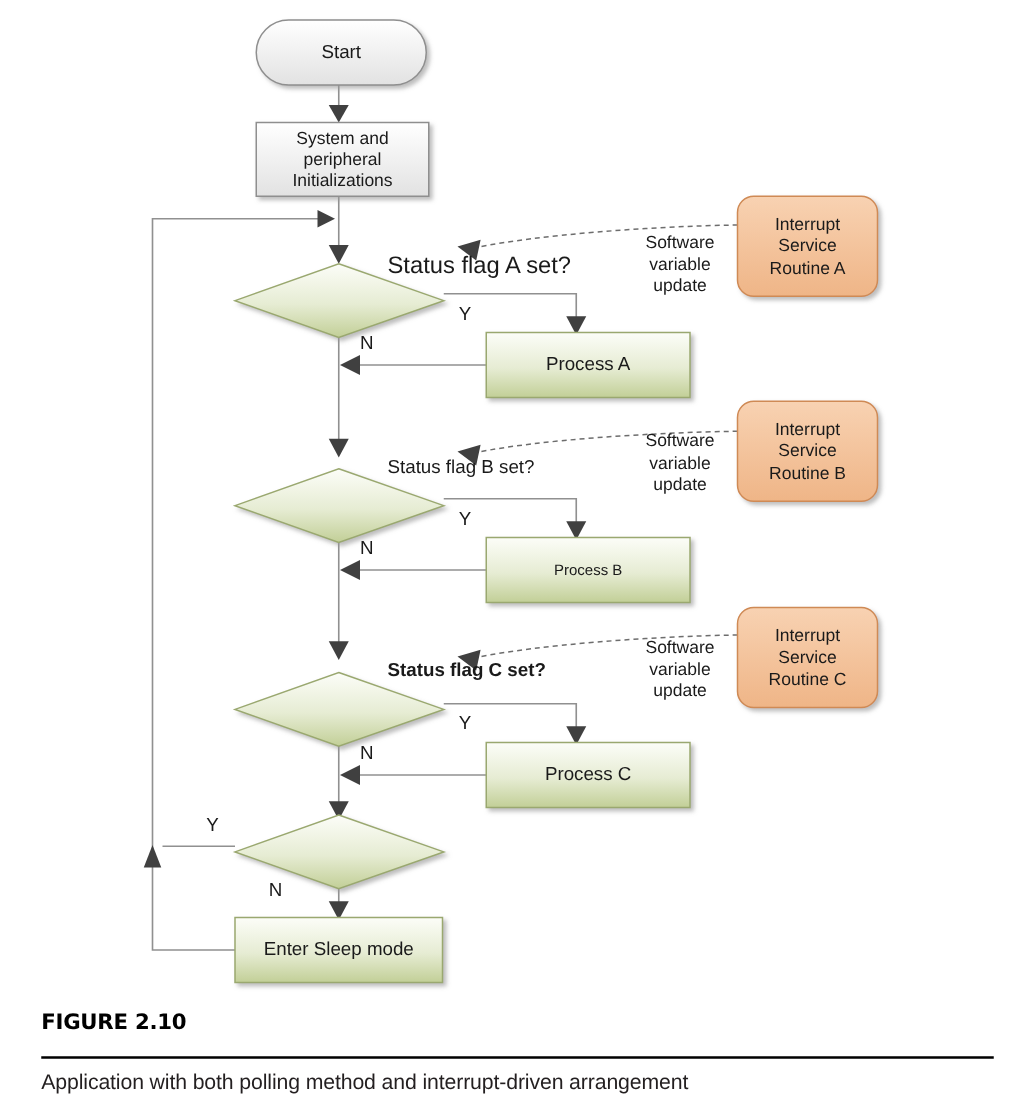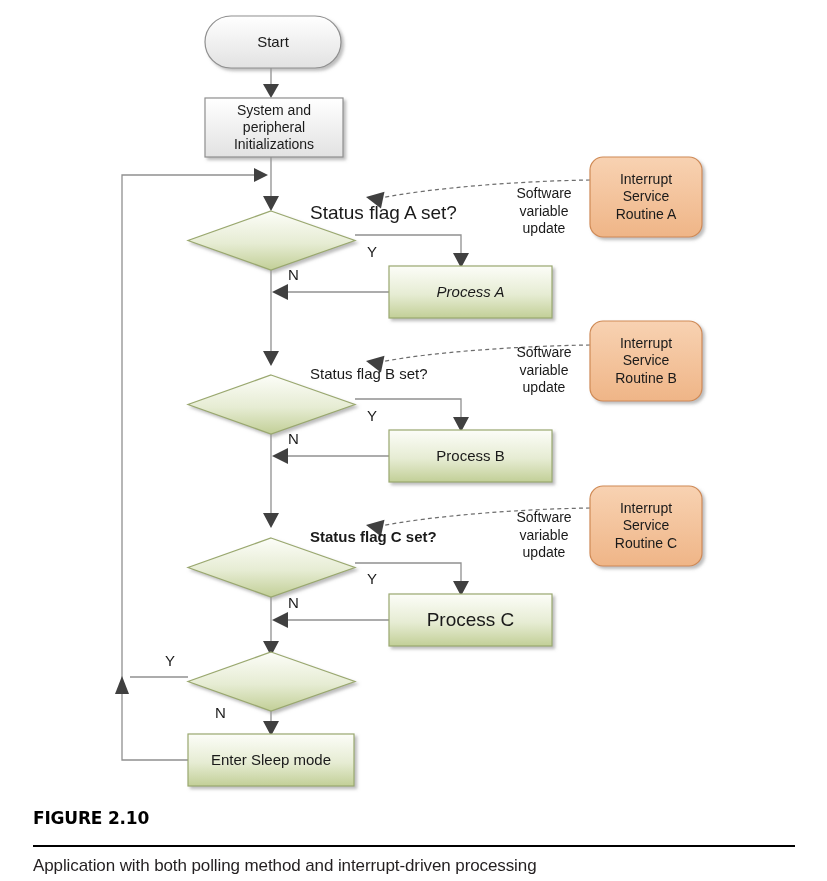--- a/index.html
+++ b/index.html
@@ -206,23 +206,23 @@
 
   <div class="branch-label" style="left:367px; top:407px;">Y</div>
   <div class="branch-label" style="left:288px; top:430px;">N</div>
 
   <div class="branch-label" style="left:367px; top:570px;">Y</div>
   <div class="branch-label" style="left:288px; top:594px;">N</div>
 
   <div class="branch-label" style="left:165px; top:652px;">Y</div>
   <div class="branch-label" style="left:215px; top:704px;">N</div>
 
-  <div class="node-label" style="left:389px; top:266px; width:163px; height:52px; font-size:15px;font-style:italic;">Process A</div>
-  <div class="node-label" style="left:389px; top:430px; width:163px; height:52px; font-size:15px;">Process B</div>
-  <div class="node-label" style="left:389px; top:594px; width:163px; height:52px; font-size:19px;">Process C</div>
+  <div class="node-label" style="left:389px; top:266px; width:163px; height:52px; font-size:15px;">Process A</div>
+  <div class="node-label" style="left:389px; top:430px; width:163px; height:52px; font-size:12px;">Process B</div>
+  <div class="node-label" style="left:389px; top:594px; width:163px; height:52px; font-size:15px;">Process C</div>
 
   <div class="node-label" style="left:188px; top:734px; width:166px; height:52px; font-size:15px;border-radius:11px;">Enter Sleep mode</div>
 
   <div class="node-label" style="left:590px; top:157px; width:112px; height:80px; font-size:14px;">Interrupt
 Service
 Routine A</div>
   <div class="node-label" style="left:590px; top:321px; width:112px; height:80px; font-size:14px;">Interrupt
 Service
 Routine B</div>
   <div class="node-label" style="left:590px; top:486px; width:112px; height:80px; font-size:14px;">Interrupt
@@ -235,16 +235,16 @@
   <div class="free-label" style="left:498px; top:344px; width:92px; font-size:14px;">Software
 variable
 update</div>
   <div class="free-label" style="left:498px; top:509px; width:92px; font-size:14px;">Software
 variable
 update</div>
 
   <div class="caption-block">
     <div class="caption-title">FIGURE 2.10</div>
     <div class="caption-rule"></div>
-    <div class="caption-text">Application with both polling method and interrupt-driven processing</div>
+    <div class="caption-text">Application with both polling method and interrupt-driven arrangement</div>
   </div>
 
 </div>
 
 </body></html>

